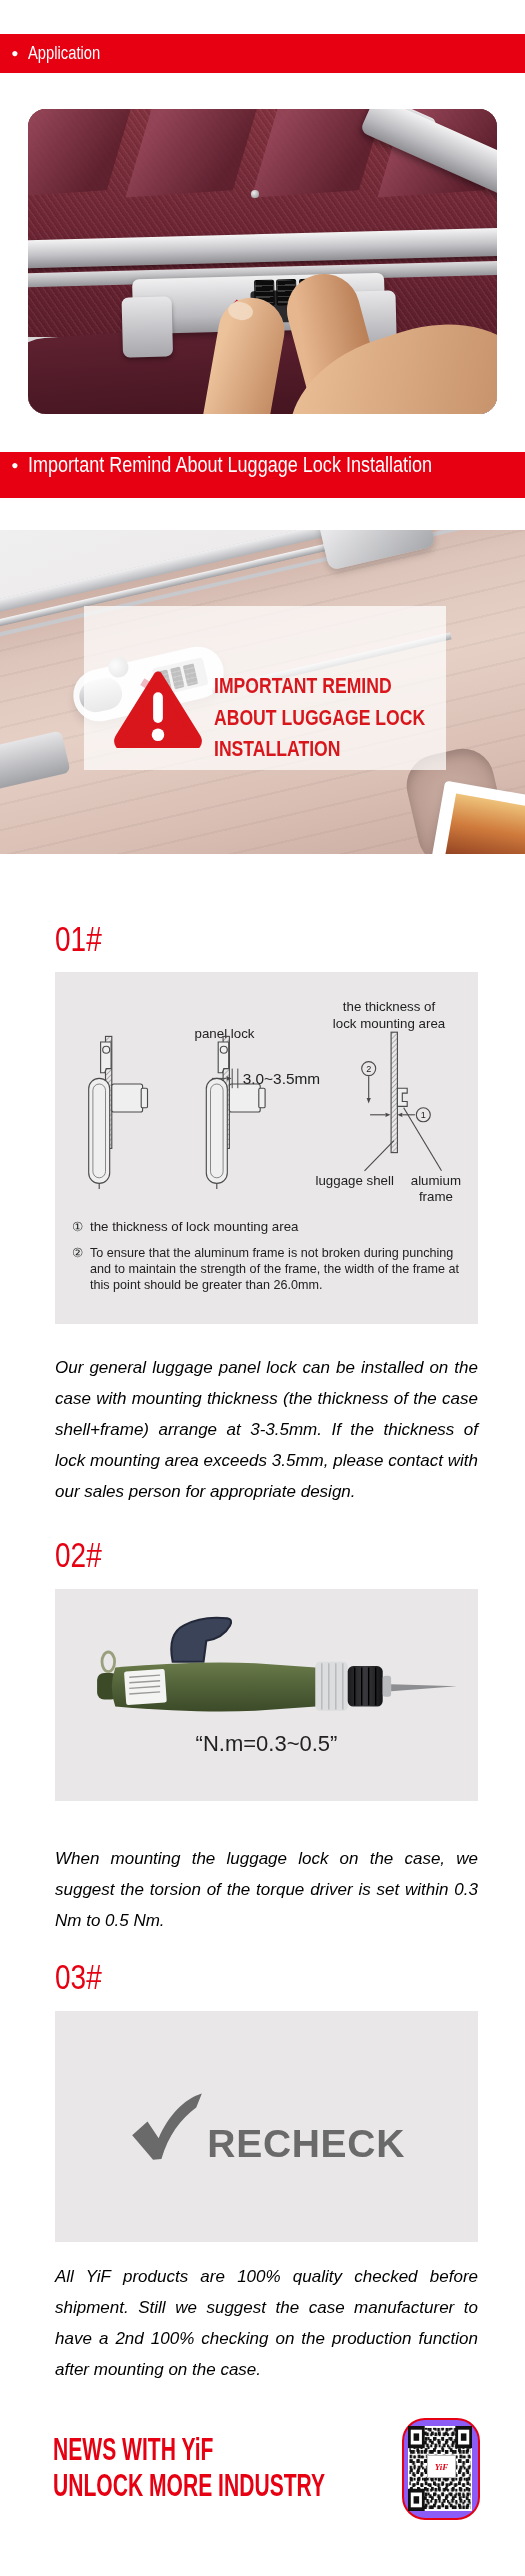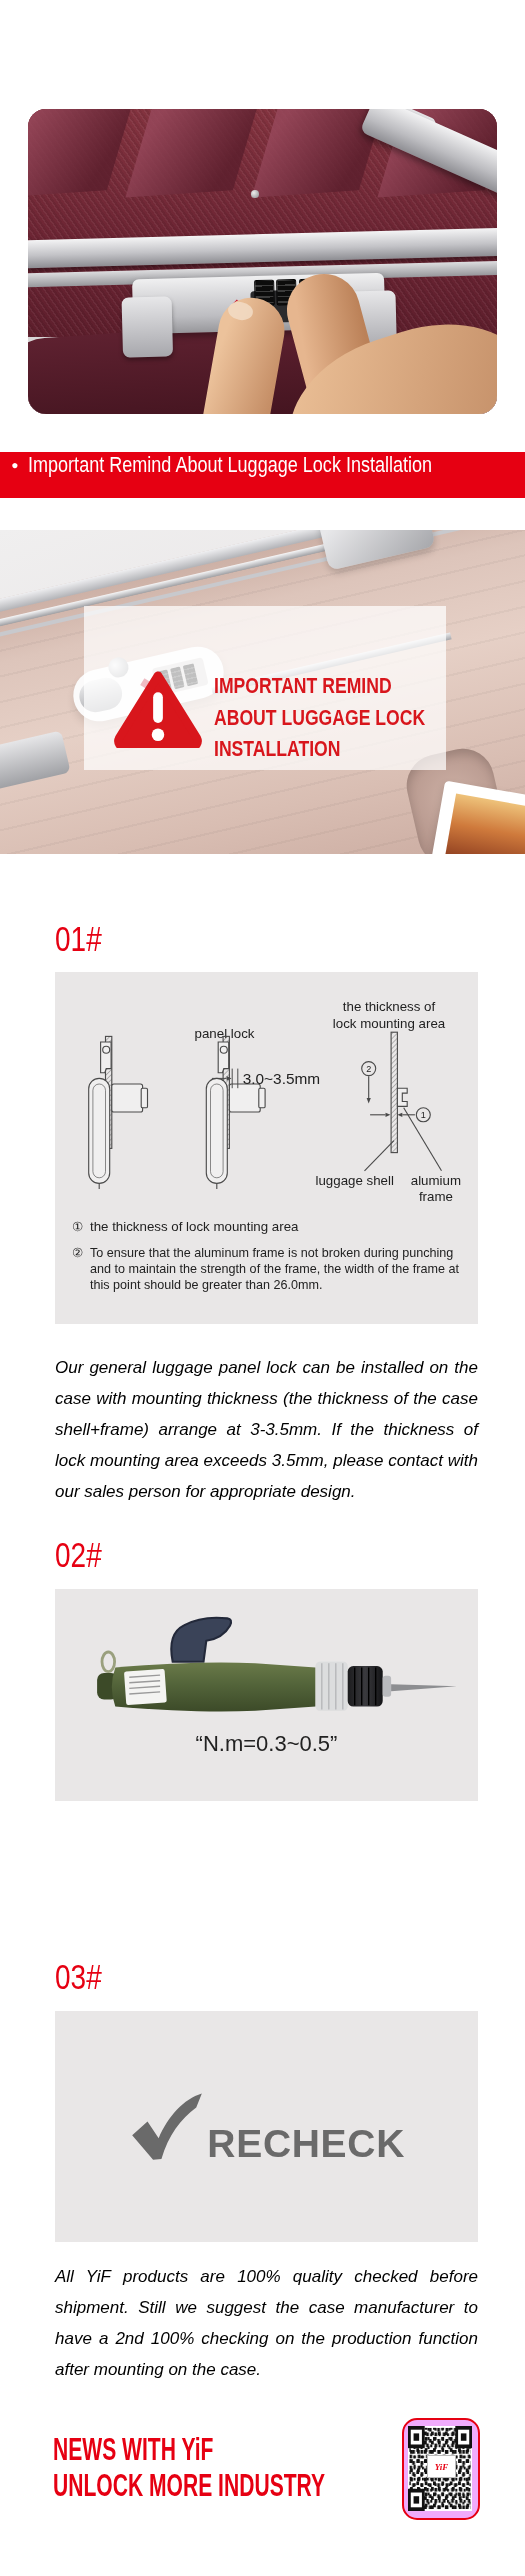--- a/index.html
+++ b/index.html
@@ -107,34 +107,35 @@
   .recheckrow{display:flex;align-items:flex-end;color:#6a6a6a;}
   .recheckword{font-size:39px;font-weight:bold;letter-spacing:0.7px;line-height:36px;margin-left:1.4px;}
 
   
   .para{position:absolute;left:55px;width:423px;font-size:17px;line-height:31px;color:#000;text-align:justify;font-style:italic;}
   .p1{top:1352px;} .p2{top:1843px;} .p3{top:2261px;}
 
   
   .headline{position:absolute;left:53px;top:2432px;color:#e60012;font-weight:bold;font-size:31px;line-height:36px;white-space:nowrap;}
   .headline div span{display:inline-block;transform:scaleX(.68);transform-origin:0 50%;}
-  .qrbox{position:absolute;left:402px;top:2418px;width:78px;height:102px;border:2.8px solid #e60012;border-radius:15px;
-      background:#f0abfc;box-sizing:border-box;}
+  .qrbox{position:absolute;left:402px;top:2418px;width:78px;height:102px;border:2.8px solid #e60012;border-radius:23px;
+      background:#8b5cf6;box-sizing:border-box;}
   .qrinner{position:absolute;left:4.2px;top:5.6px;}
   .qrlabel{position:absolute;left:23px;top:35px;width:27px;height:21px;background:#fff;border:0.7px solid #bbb;
       display:flex;align-items:center;justify-content:center;color:#e60012;font-size:9px;font-weight:bold;
       font-family:"Liberation Serif", serif;font-style:italic;}
   svg{display:block;}
   svg text{font-family:"Liberation Sans", sans-serif;}
 </style>
 </head>
 <body>
 
 <div class="page">
 
+  <div class="redbar bar1"><span class="bullet">●</span><span class="squeeze">Application</span></div>
 
   <div class="photo1">
     <div class="p1bg"></div>
     <div class="facet" style="left:-14px;"></div>
     <div class="facet" style="left:112px;"></div>
     <div class="facet" style="left:238px;"></div>
     <div class="facet" style="left:364px;"></div>
     <div class="floor"></div>
     <div class="casebottom"></div>
     <div class="screwdot"></div>
@@ -314,20 +315,21 @@
         <line x1="448" y1="112" x2="448" y2="166"></line>
           <line x1="458" y1="112" x2="458" y2="166"></line>
       </g>
       <rect x="468" y="124" width="12" height="30" rx="4" fill="#b9babd"></rect>
 
       <polygon points="480,136 574,139 480,146" fill="#8d8e91"></polygon>
     </svg>
     <div class="caption">“N.m=0.3~0.5”</div>
   </div>
 
+  <div class="para p2">When mounting the luggage lock on the case, we suggest the torsion of the torque driver is set within 0.3 Nm to 0.5 Nm.</div>
 
   <div class="stepnum" style="top:1960px;"><span>03#</span></div>
 
   <div class="graybox box3">
     <div class="recheckrow">
       <svg width="78" height="70" viewBox="0 0 112 100">
         <path d="M6 62 L28 42 L44 66 C58 34 80 10 106 2 L98 22 C76 38 58 62 48 96 L36 97 Z" fill="#6a6a6a"></path>
       </svg>
       <span class="recheckword">RECHECK</span>
     </div>

